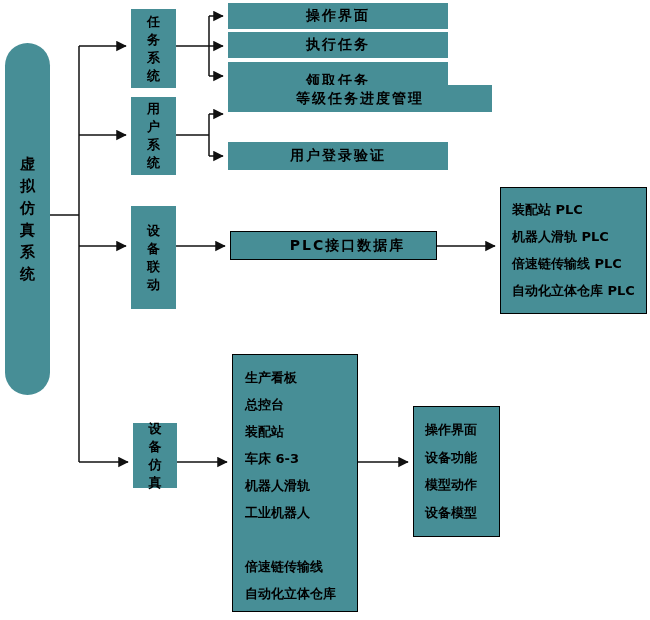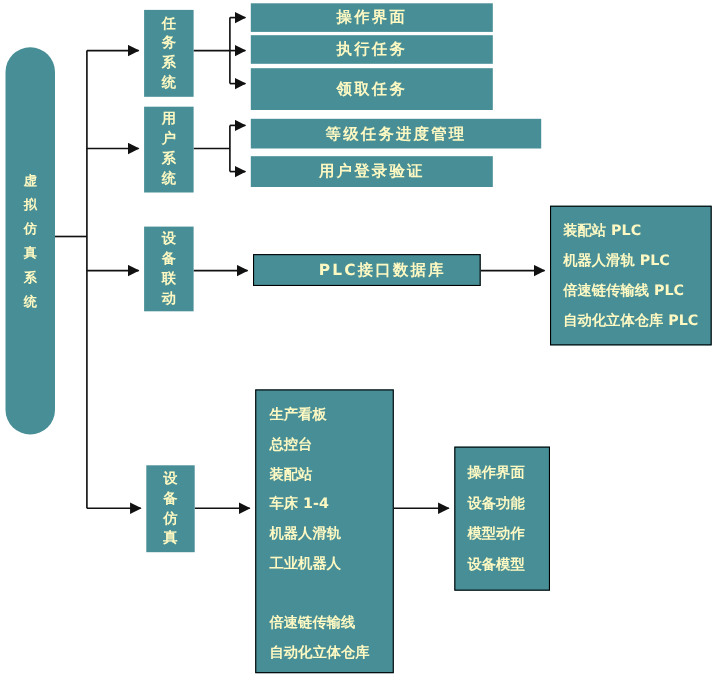--- a/index.html
+++ b/index.html
@@ -4,30 +4,30 @@
 <style>
   html,body{margin:0;padding:0;}
   body{
     width:650px;height:620px;position:relative;background:#ffffff;
     font-family:"DejaVu Sans","Liberation Sans",sans-serif;
     overflow:hidden;
   }
   .canvas{position:absolute;left:0;top:0;width:650px;height:620px;}
   svg.wires{position:absolute;left:0;top:0;pointer-events:none;}
   .box{
-    position:absolute;background:#478E96;color:#fef9c3;font-weight:bold;
+    position:absolute;background:#478E96;color:#000000;font-weight:bold;
     box-sizing:border-box;
   }
   .pill{border-radius:23px;display:flex;align-items:center;justify-content:center;}
   .vnode{display:flex;align-items:center;justify-content:center;}
   .vtext{
     width:15px;word-break:break-all;text-align:center;
     font-size:13px;line-height:18px;
   }
-  .pill .vtext{font-size:12px;line-height:22px;}
+  .pill .vtext{font-size:15px;line-height:22px;}
   .leaf{
     display:flex;align-items:center;justify-content:center;
     font-size:14px;letter-spacing:2px;
   }
   .bordered{border:1px solid #000000;padding-left:28px;}
   .listbox{
     display:flex;flex-direction:column;justify-content:space-evenly;
     padding:4px 4px 4px 11px;font-size:13px;
   }
   .rowlist{
@@ -81,48 +81,48 @@
   <div class="box pill" style="left:5px;top:43px;width:45px;height:352px;">
     <div class="vtext">虚拟仿真系统</div>
   </div>
 
   <div class="box vnode" style="left:131px;top:9px;width:45px;height:79px;">
     <div class="vtext">任务系统</div>
   </div>
   <div class="box vnode" style="left:131px;top:97px;width:45px;height:78px;">
     <div class="vtext">用户系统</div>
   </div>
-  <div class="box vnode" style="left:131px;top:206px;width:45px;height:77px;">
+  <div class="box vnode" style="left:131px;top:206px;width:45px;height:103px;">
     <div class="vtext">设备联动</div>
   </div>
-  <div class="box vnode" style="left:133px;top:423px;width:44px;height:79px;">
+  <div class="box vnode" style="left:133px;top:423px;width:44px;height:65px;">
     <div class="vtext">设备仿真</div>
   </div>
 
   <div class="box leaf" style="left:228px;top:3px;width:220px;height:26px;">操作界面</div>
   <div class="box leaf" style="left:228px;top:32px;width:220px;height:26px;">执行任务</div>
   <div class="box leaf" style="left:228px;top:62px;width:220px;height:38px;">领取任务</div>
 
-  <div class="box leaf" style="left:228px;top:108px;width:264px;height:27px;">等级任务进度管理</div>
+  <div class="box leaf" style="left:228px;top:85px;width:264px;height:27px;">等级任务进度管理</div>
   <div class="box leaf" style="left:228px;top:142px;width:220px;height:28px;">用户登录验证</div>
 
   <div class="box leaf bordered" style="left:230px;top:231px;width:207px;height:29px;">PLC接口数据库</div>
 
   <div class="box listbox bordered" style="left:500px;top:187px;width:147px;height:127px;">
     <div class="list-row">装配站 PLC</div>
     <div class="list-row">机器人滑轨 PLC</div>
     <div class="list-row">倍速链传输线 PLC</div>
     <div class="list-row">自动化立体仓库 PLC</div>
   </div>
 
   <div class="box rowlist bordered" style="left:232px;top:354px;width:126px;height:258px;">
     <div class="list-row">生产看板</div>
     <div class="list-row">总控台</div>
     <div class="list-row">装配站</div>
-    <div class="list-row">车床 1-4</div>
+    <div class="list-row">车床 6-3</div>
     <div class="list-row">机器人滑轨</div>
     <div class="list-row">工业机器人</div>
     <div class="list-row"></div>
     <div class="list-row">倍速链传输线</div>
     <div class="list-row">自动化立体仓库</div>
   </div>
 
   <div class="box listbox bordered" style="left:413px;top:406px;width:87px;height:131px;">
     <div class="list-row">操作界面</div>
     <div class="list-row">设备功能</div>

